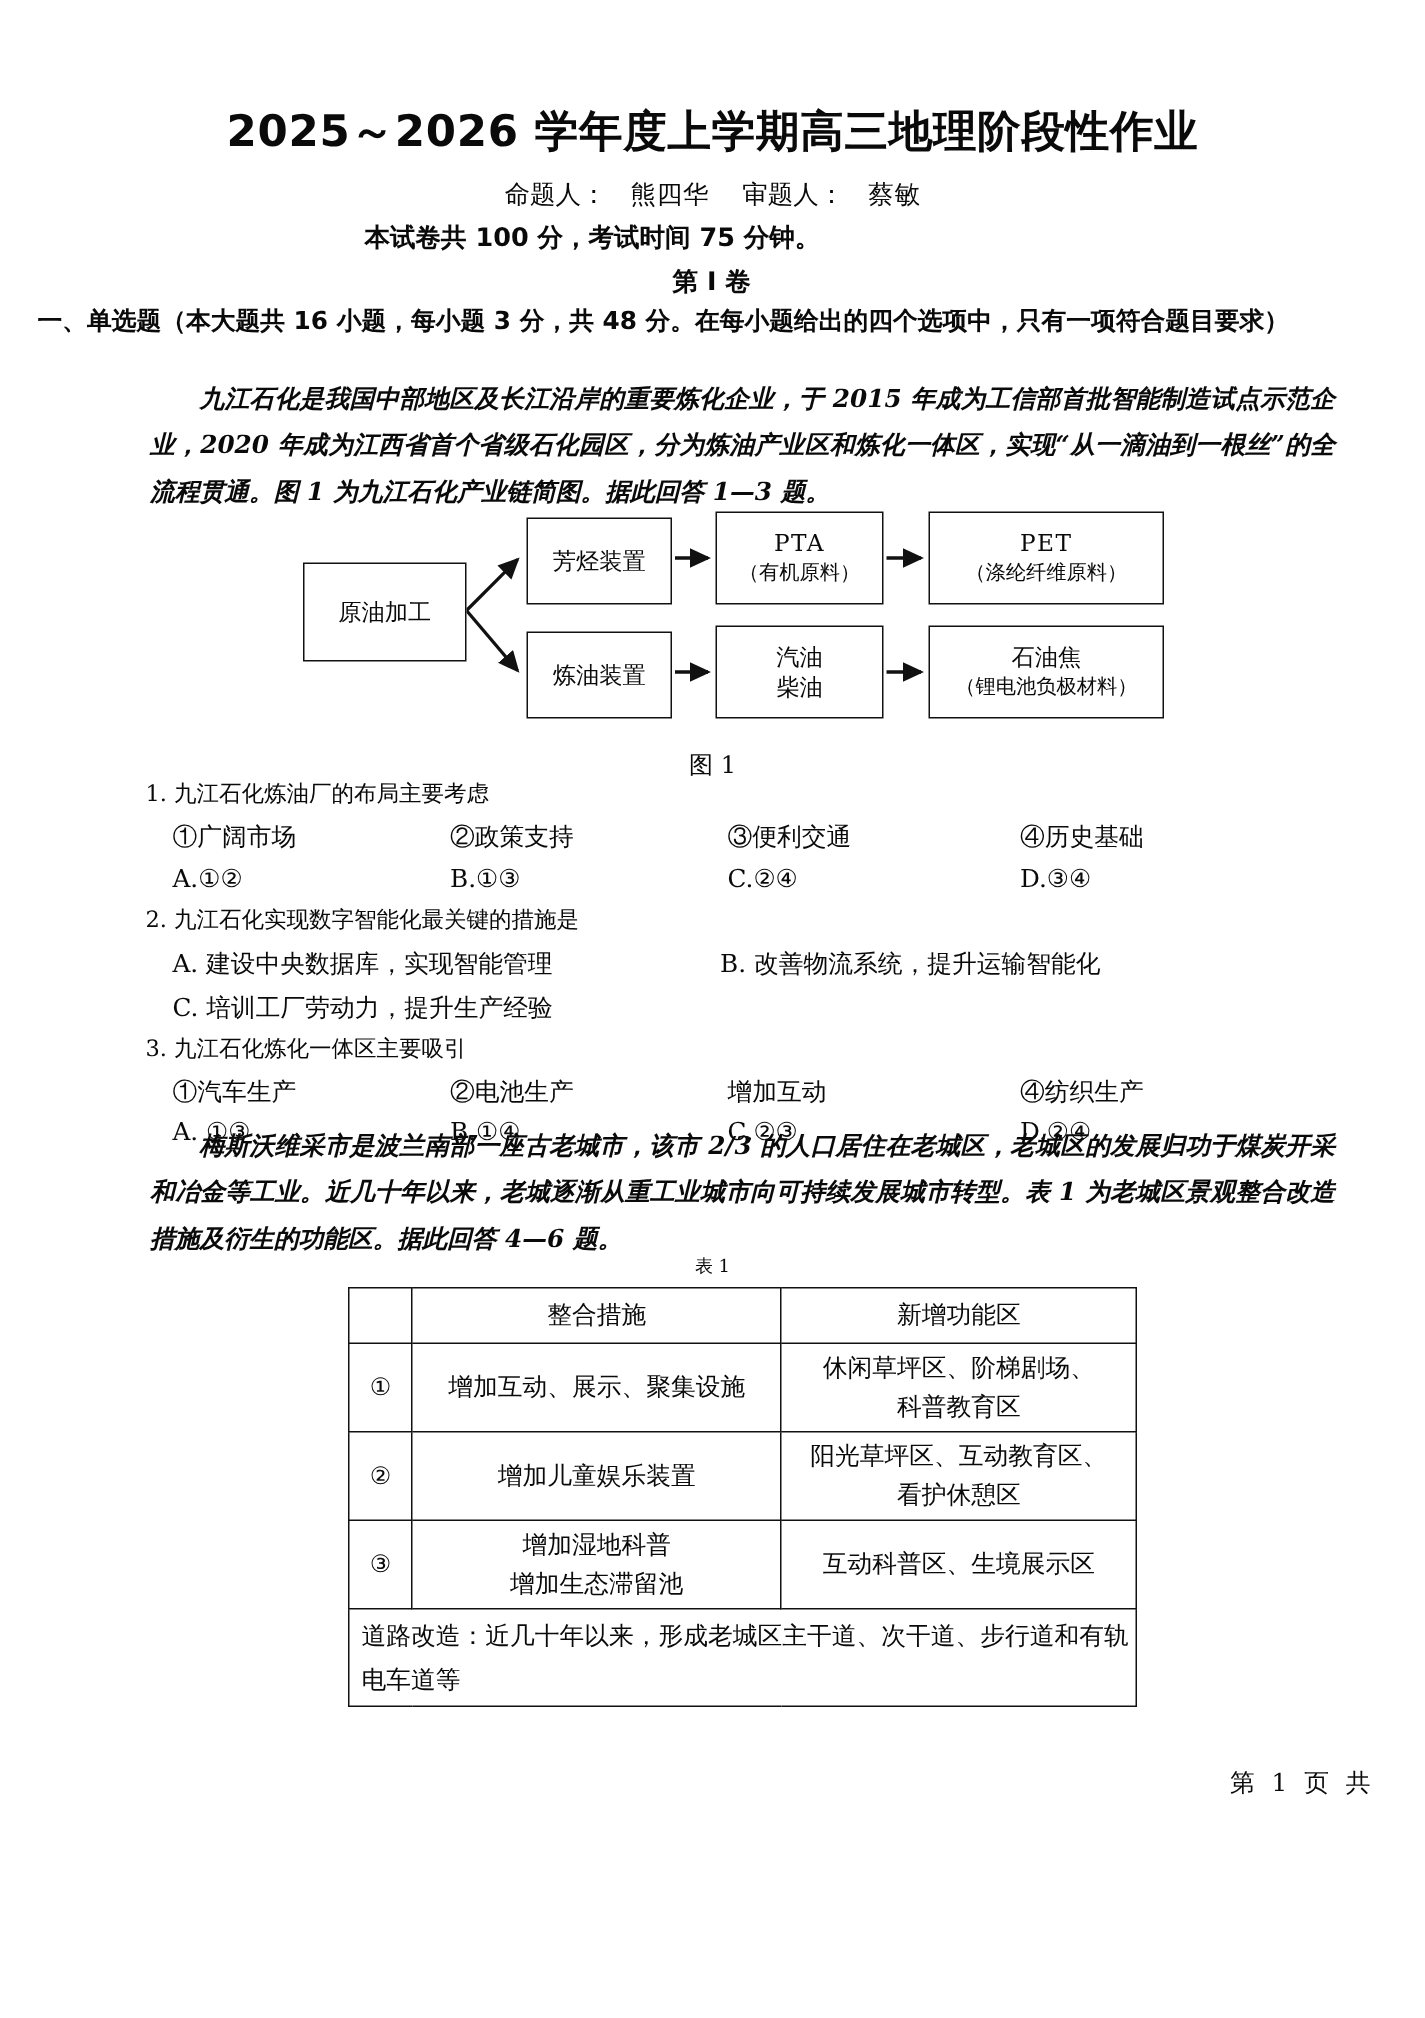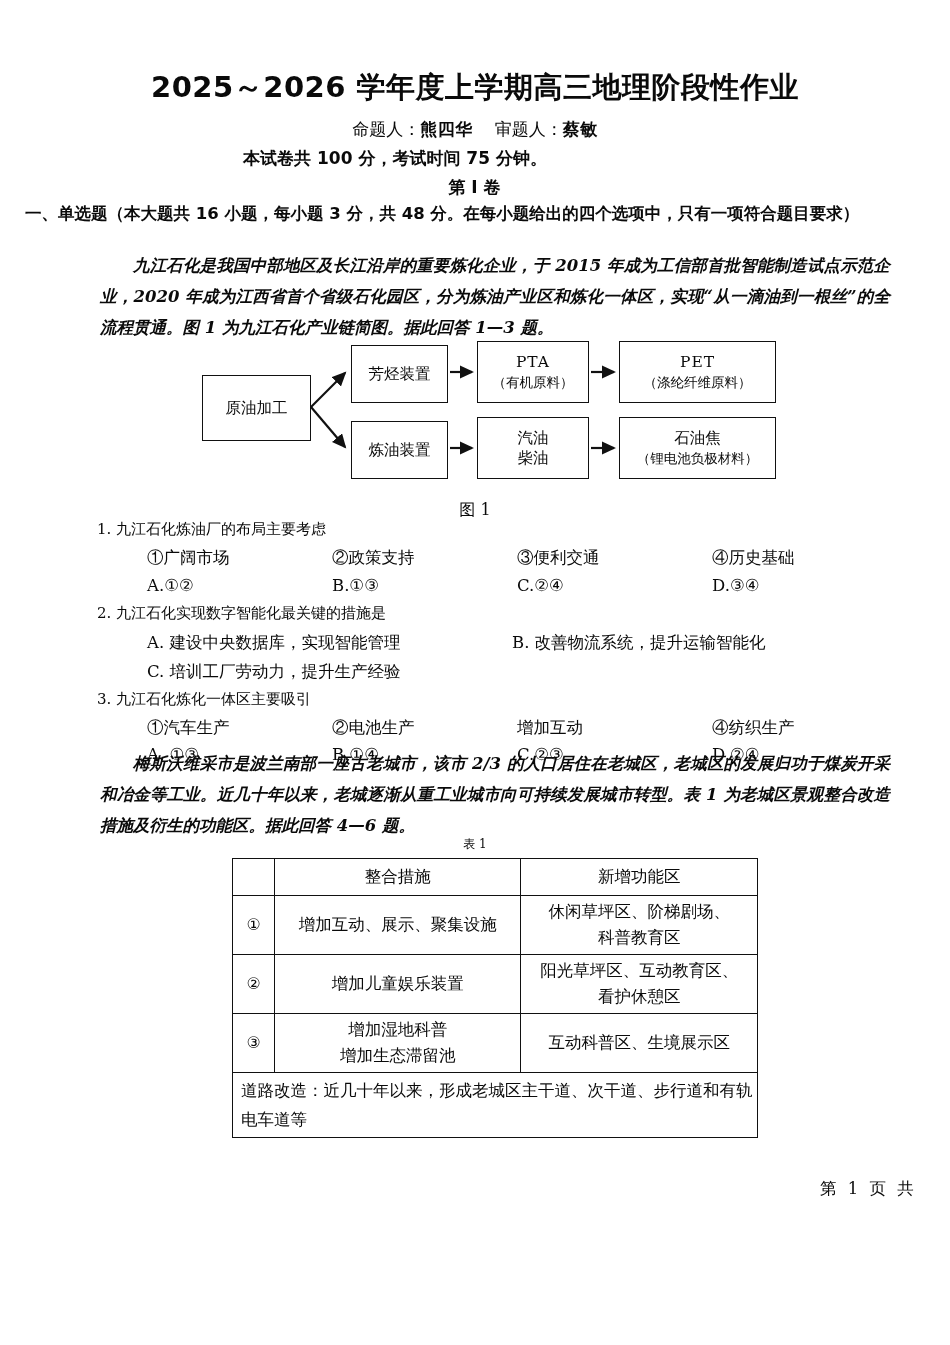--- a/index.html
+++ b/index.html
@@ -38,21 +38,21 @@
   .byline {
     position: absolute;
     left: 0; top: 118px;
     width: 950px;
     text-align: center;
     font-size: 17px;
     letter-spacing: 0.5px;
   }
   .byline .lbl { letter-spacing: 0; }
   .byline .gap { display:inline-block; width: 22px; }
-  .byline .nm { display:inline-block; margin-left: 0; font-weight: bold; }
+  .byline .nm { display:inline-block; margin-left: 16px; }
 
   .score-line {
     position: absolute;
     left: 0; top: 147px;
     width: 790px;
     text-align: center;
     font-family: "DejaVu Sans", "Liberation Sans", sans-serif;
     font-weight: bold;
     font-size: 17px;
   }
@@ -148,21 +148,20 @@
     position: absolute;
     left: 97px;
     width: 800px;
     height: 27px;
     font-size: 16.5px;
     font-family: "DejaVu Serif", "Liberation Serif", serif;
   }
   .opt {
     position: absolute;
     white-space: nowrap;
-    margin-left: 32px;
   }
   .c1 { left: 18px; }
   .c2 { left: 203px; }
   .c3 { left: 388px; }
   .c4 { left: 583px; }
   .h1 { left: 18px; }
   .h2 { left: 383px; }
 
   
   .tbl-caption {

